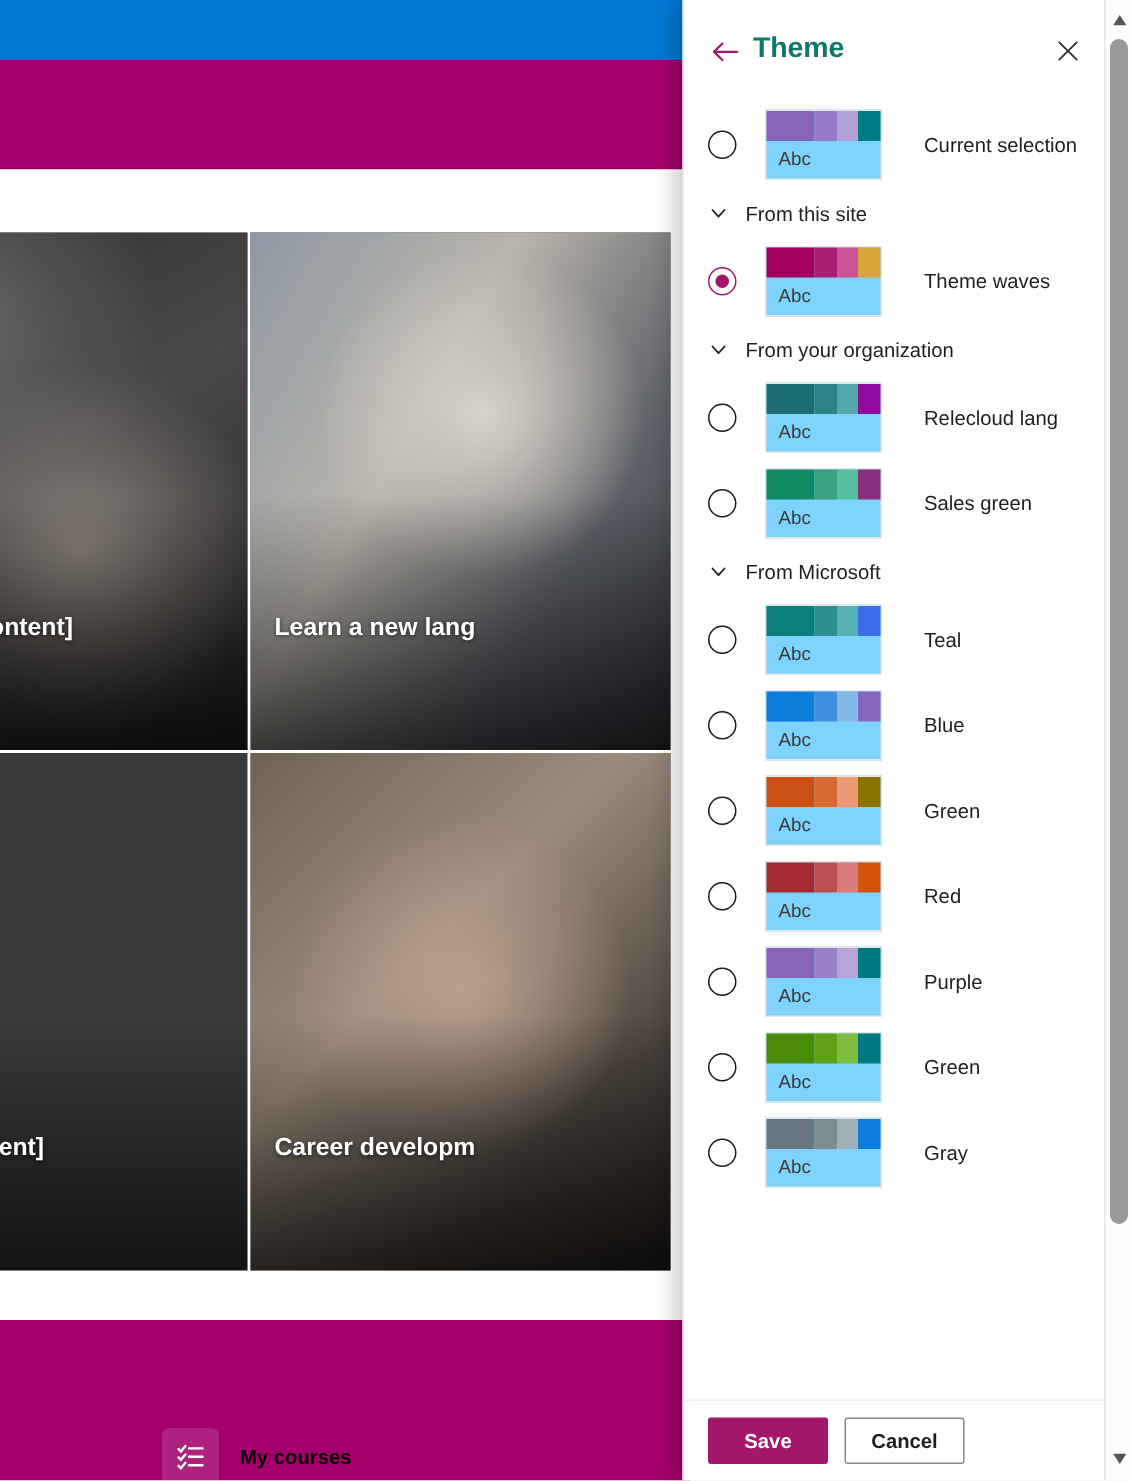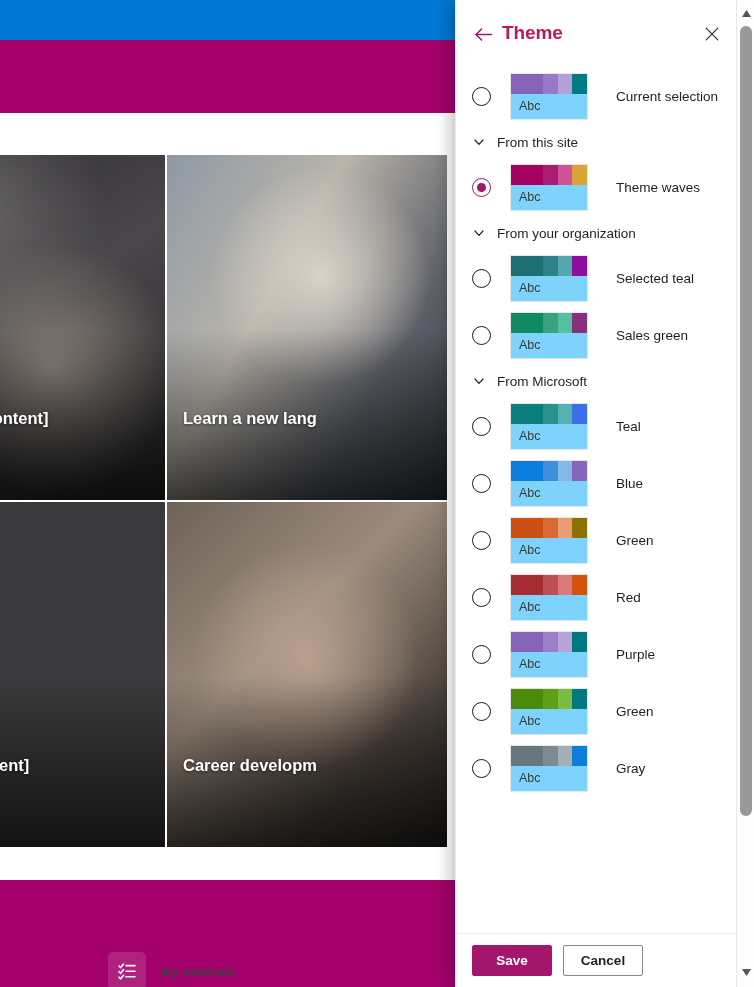--- a/index.html
+++ b/index.html
@@ -52,36 +52,36 @@
   .img-hands { background:
       radial-gradient(circle at 50% 45%, #b9a08e 0%, rgba(90,78,68,0) 48%),
       linear-gradient(135deg, #6e6257 0%, #9b8b7c 40%, #4b433c 75%, #2a2522 100%); }
 
   .bottom-band { position: absolute; left: 0; top: 880px; width: 460px; height: 107px; background: #a4006b; }
   .mycourses { position: absolute; left: 108px; top: 952px; display: flex; align-items: center; gap: 14px; }
   .mc-icon {
     width: 38px; height: 38px; border-radius: 5px; background: rgba(255,255,255,.13);
     display: flex; align-items: center; justify-content: center;
   }
-  .mc-label { color: #404040; font-size: 13.5px; font-weight: bold; }
+  .mc-label { color: #000000; font-size: 13.5px; font-weight: bold; }
 
   
   .panel {
     position: absolute; right: 0; top: 0; width: 299px; height: 987px;
     background: #fff; box-shadow: -6px 0 14px rgba(0,0,0,.22);
     border-left: 1px solid #eaeaea;
   }
   .panel-header { position: relative; height: 68px; }
   .back-btn {
     position: absolute; left: 14px; top: 22px; width: 26px; height: 24px;
     display: flex; align-items: center; justify-content: center; cursor: pointer;
   }
   .panel-title {
     position: absolute; left: 46px; top: 22px;
-    font-size: 19px; font-weight: bold; color: #be185d; letter-spacing: -.1px;
+    font-size: 19px; font-weight: bold; color: #0f766e; letter-spacing: -.1px;
   }
   .close-btn {
     position: absolute; right: 29px; top: 22px; width: 26px; height: 24px;
     display: flex; align-items: center; justify-content: center; cursor: pointer;
   }
 
   .panel-scroll {
     position: absolute; left: 0; top: 68px; width: 281px; height: 865px; overflow: hidden;
   }
 
@@ -231,21 +231,21 @@
           <span class="section-label">From your organization</span>
         </div>
         <div class="theme-row">
           <span class="radio"></span>
           <span class="swatch"><span class="sw-bands">
               <i style="background:#1d6e72"></i>
               <i style="background:#2d8189"></i>
               <i style="background:#56a7ad"></i>
               <i style="background:#8f0ca0"></i>
             </span><span class="sw-abc">Abc</span></span>
-          <span class="theme-name">Selected teal</span>
+          <span class="theme-name">Relecloud lang</span>
         </div>
         <div class="theme-row">
           <span class="radio"></span>
           <span class="swatch"><span class="sw-bands">
               <i style="background:#0f8a63"></i>
               <i style="background:#3aa183"></i>
               <i style="background:#56bfa0"></i>
               <i style="background:#8a2f7b"></i>
             </span><span class="sw-abc">Abc</span></span>
           <span class="theme-name">Sales green</span>

